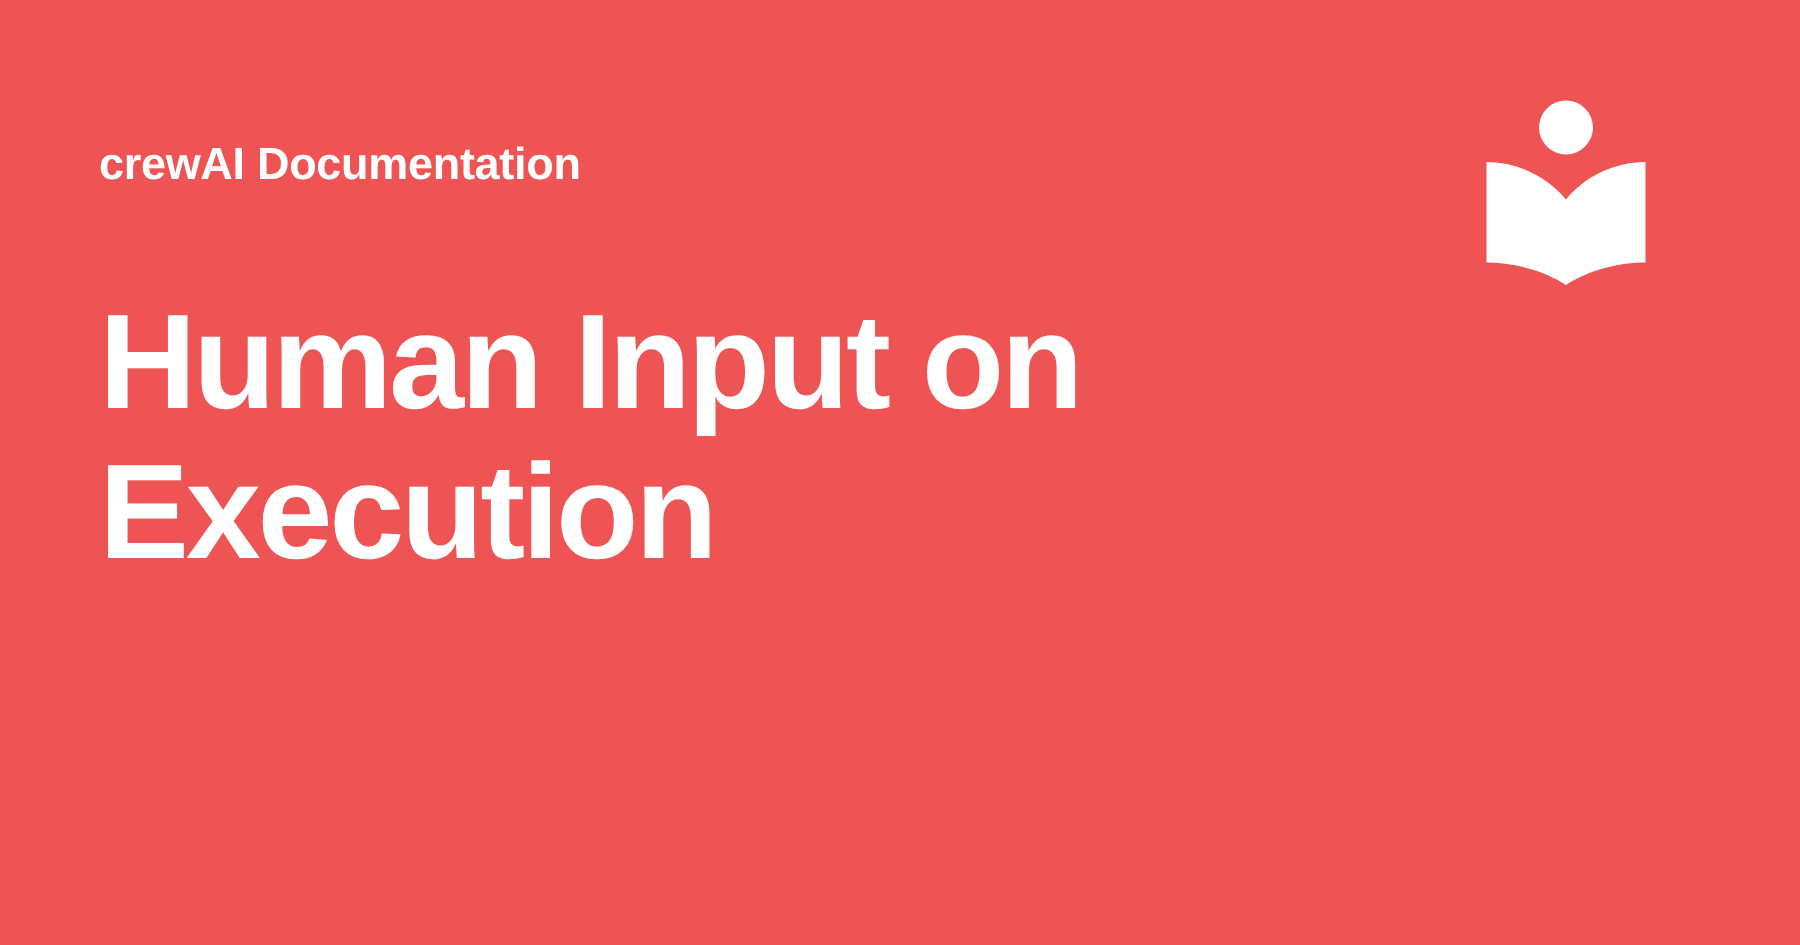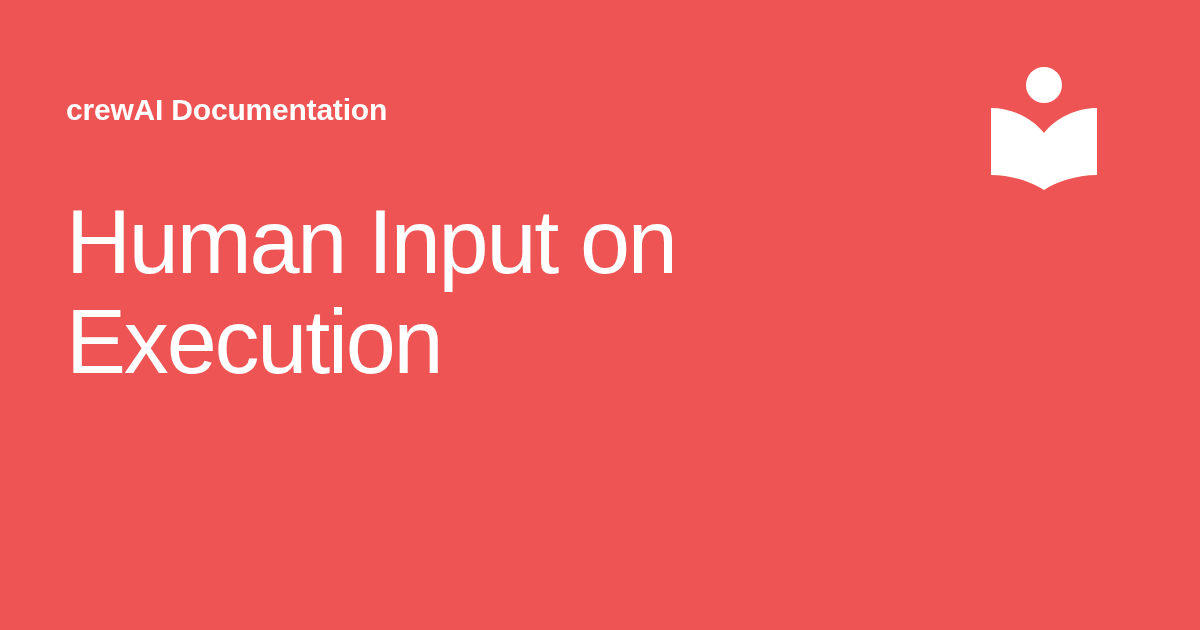--- a/index.html
+++ b/index.html
@@ -38,21 +38,21 @@
     color: #ffffff;
     margin: 0;
     white-space: nowrap;
   }
 
   .headline {
     margin: 0;
     padding: 0;
     margin-top: 62px;
     font-size: 90px;
-    font-weight: 400;
+    font-weight: 700;
     line-height: 100px;
     letter-spacing: -2.2px;
     color: #ffffff;
     max-width: 700px;
   }
 
   
   .logo-mark {
     position: absolute;
     left: 986px;

